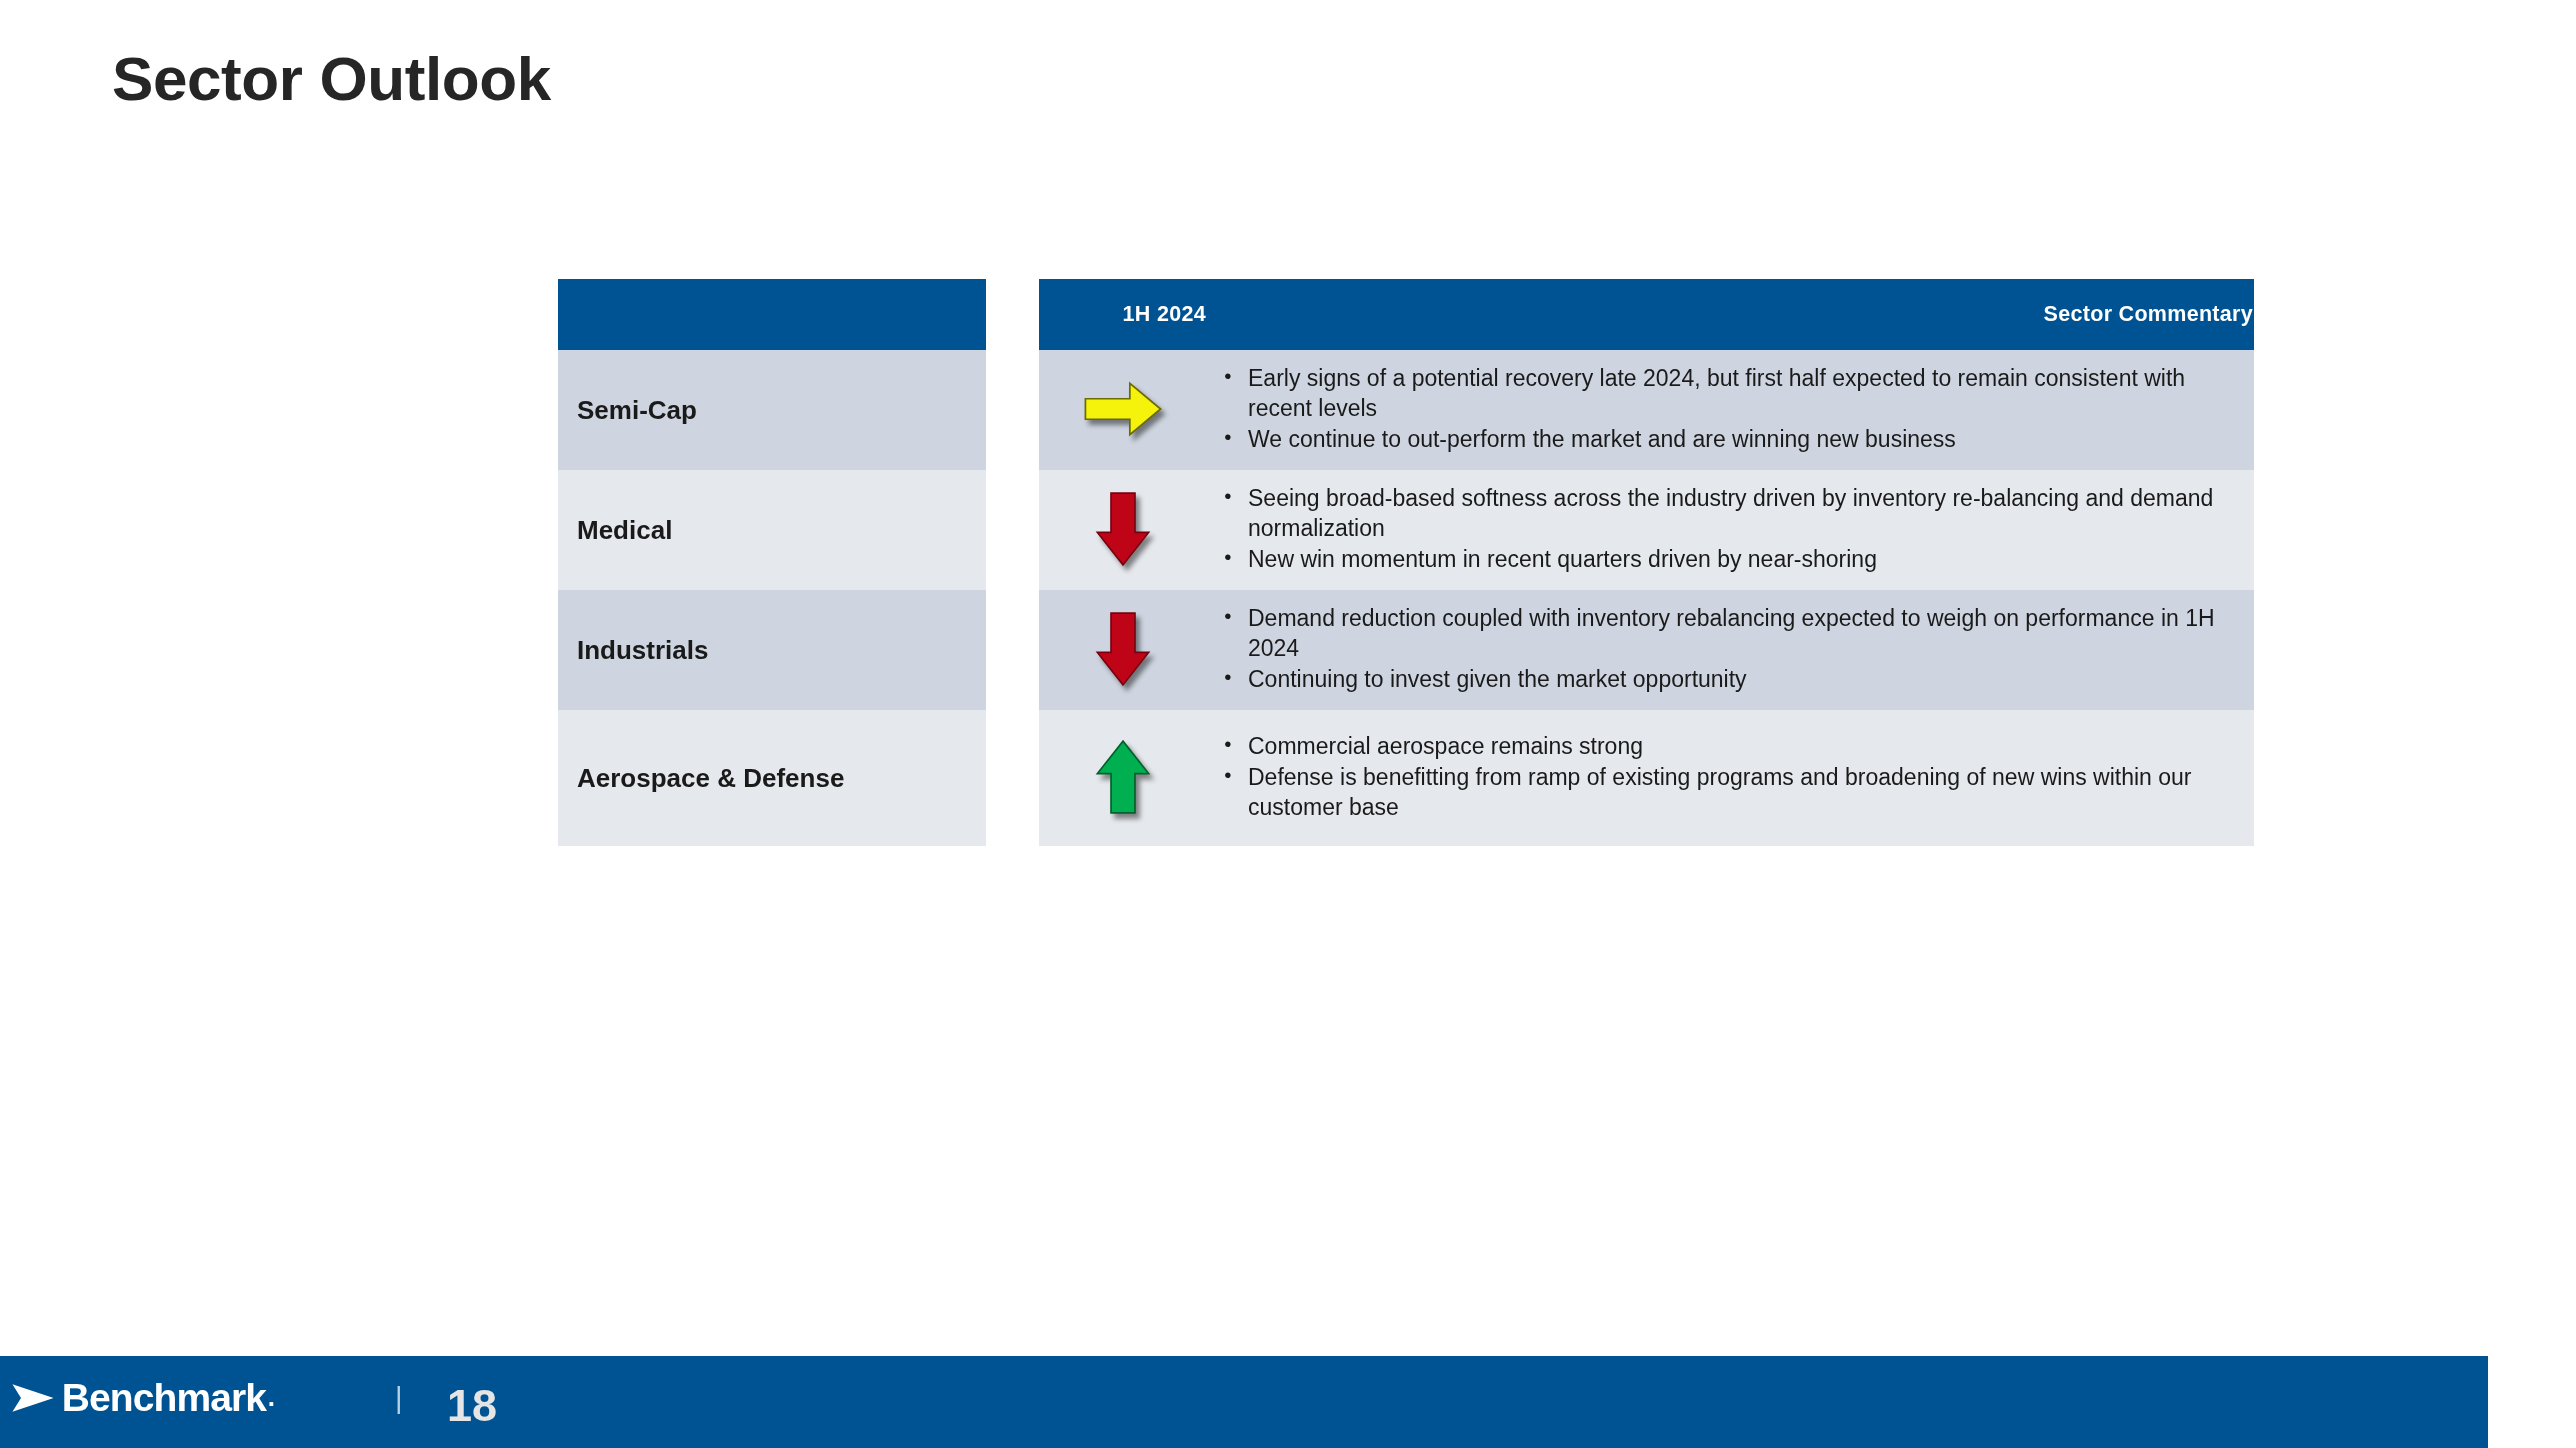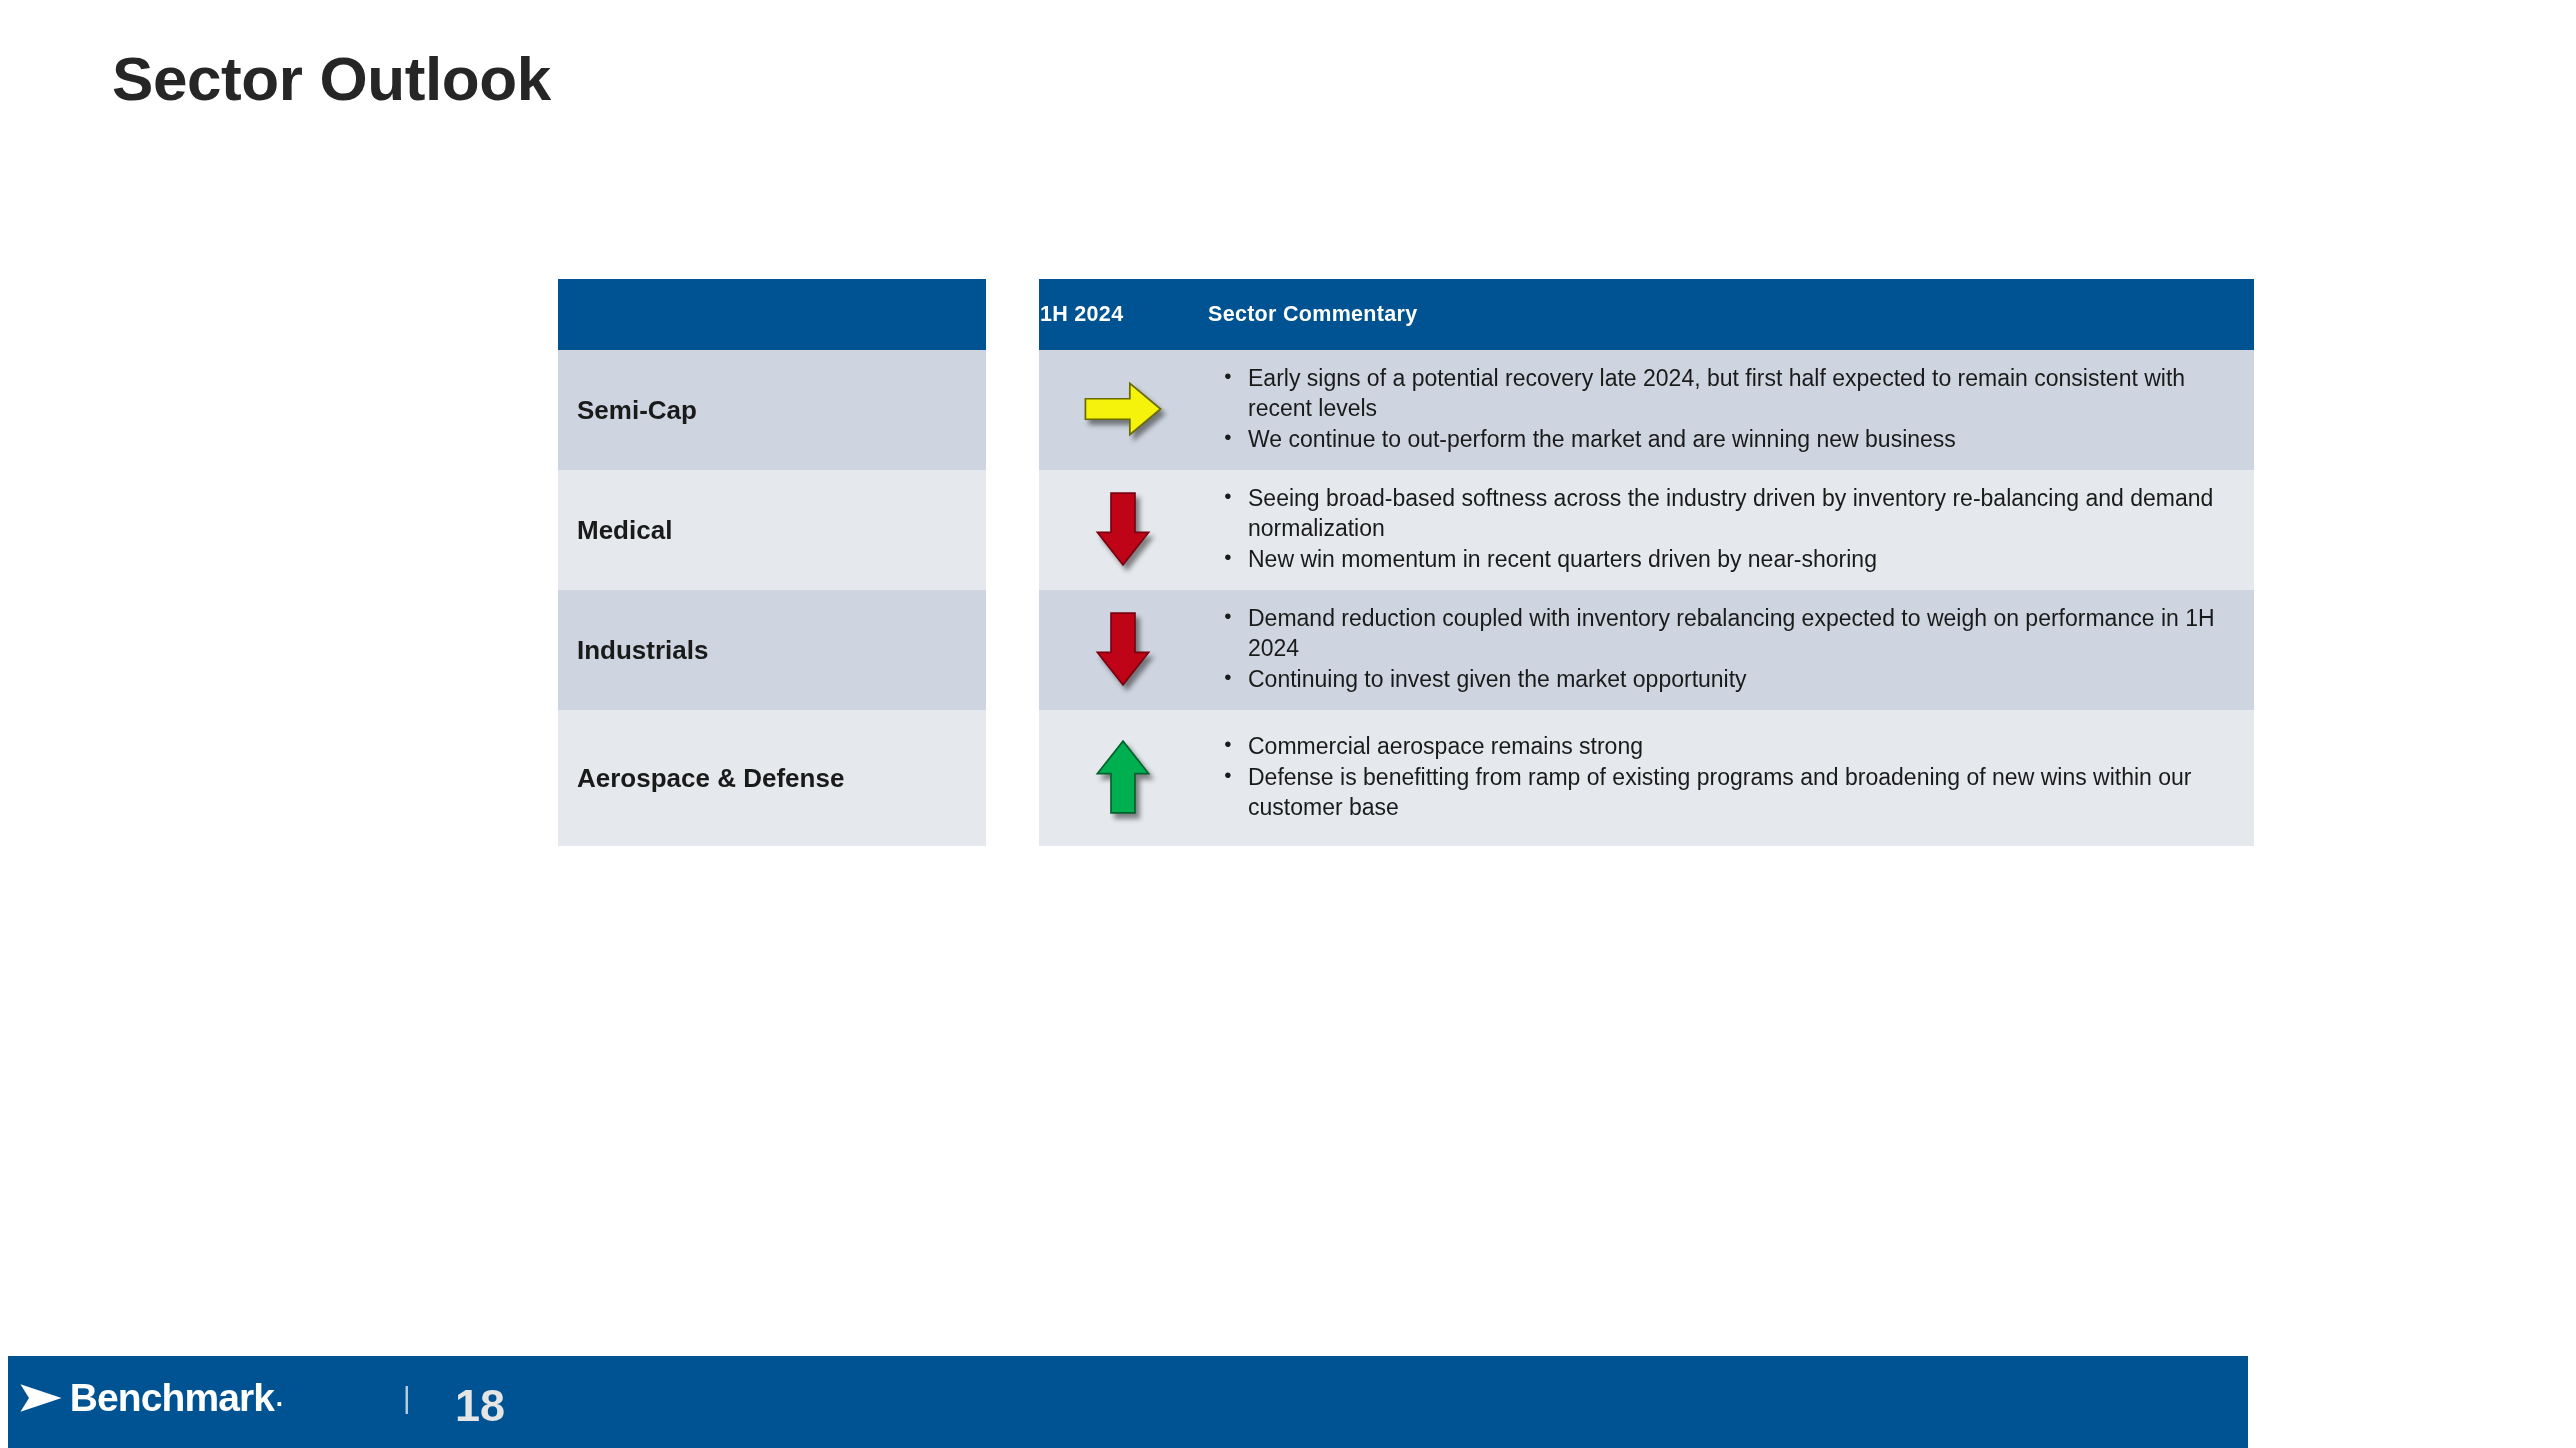--- a/index.html
+++ b/index.html
@@ -53,21 +53,21 @@
     height: 69px;
   }
   .hdr-gap {
     background: #ffffff;
   }
   .hdr-trend, .hdr-comment {
     background: #005392;
     color: #ffffff;
     font-weight: bold;
     font-size: 21.5px;
-    text-align: left;
+    text-align: right;
     vertical-align: middle;
     height: 69px;
     letter-spacing: 0.3px;
   }
 
   
   .sector-cell {
     font-size: 26px;
     font-weight: bold;
     color: #1a1a1a;
@@ -114,23 +114,23 @@
   .arrow {
     display: inline-block;
     position: relative;
     filter: drop-shadow(4.3px 5.2px 2.6px rgba(0,0,0,0.45));
   }
   .arrow svg { display: block; }
 
   
   .footer {
     position: absolute;
-    left: 8px;
+    left: 0;
     bottom: 0;
-    width: 2240px;
+    width: 2488px;
     height: 93px;
     background: #005392;
     color: #ffffff;
   }
   .logo-wrap {
     position: absolute;
     left: 8.6px;
     top: 22px;
     display: flex;
     align-items: center;

